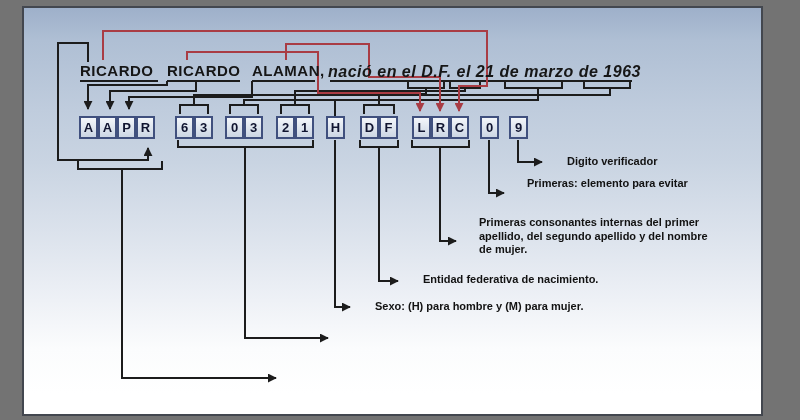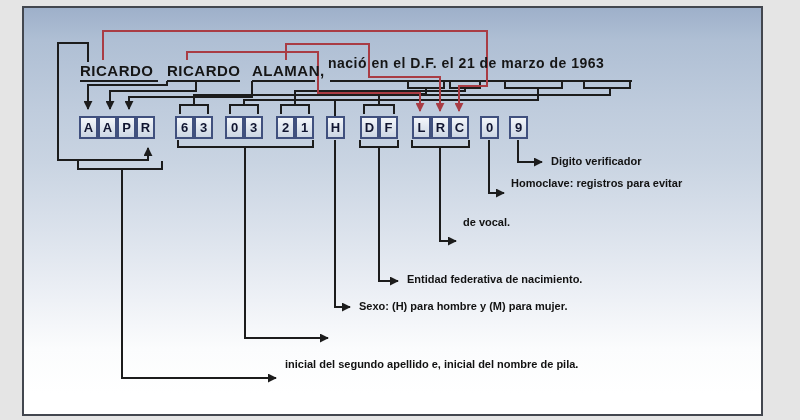--- a/index.html
+++ b/index.html
@@ -1,32 +1,32 @@
 <!DOCTYPE html>
 <html><head>
 <meta charset="utf-8">
 <style>
   html,body{margin:0;padding:0;background:#ffffff;}
-  .canvas{position:relative;width:800px;height:420px;background:#e5e5e5;overflow:hidden;
+  .canvas{position:relative;width:800px;height:420px;background:#737373;overflow:hidden;
           font-family:"Liberation Sans",sans-serif;}
   .frame{position:absolute;left:22px;top:6px;width:741px;height:410px;box-sizing:border-box;
          border:2px solid #43474f;
          background:linear-gradient(180deg,#9eb0ca 0%,#afbfd4 8%,#bfcCdd 25%,
                     #c9d4e2 38%,#dbe2ec 55%,#eef1f6 72%,#fbfcfd 84%,#ffffff 95%);}
   svg.wires{position:absolute;left:0;top:0;width:800px;height:420px;}
   .nm{position:absolute;top:62px;font-size:15px;font-weight:bold;color:#161616;
       letter-spacing:.5px;white-space:nowrap;}
-  .nm-it{position:absolute;top:55px;font-size:14px;font-weight:bold;
+  .nm-it{position:absolute;top:63px;font-size:16px;font-weight:bold;font-style:italic;
       color:#161616;letter-spacing:.5px;white-space:nowrap;}
   .bx{position:absolute;top:116px;width:19px;height:23px;box-sizing:border-box;
       border:2px solid #40507e;background:linear-gradient(180deg,#f3f6fa,#ccd6e4);
       display:flex;align-items:center;justify-content:center;
       font-size:13px;font-weight:bold;color:#101430;}
   .an{position:absolute;font-size:11px;font-weight:bold;color:#121212;
-      line-height:13.5px;white-space:nowrap;}
+      line-height:13.5px;white-space:nowrap;margin-left:16px;}
 </style>
 </head>
 <body>
 
 <div class="canvas">
 
   <div class="frame"></div>
 
   <svg class="wires" viewBox="0 0 800 420">
     <defs>
@@ -98,29 +98,30 @@
   <div class="bx" style="left:379px">F</div>
   <div class="bx" style="left:412px">L</div>
   <div class="bx" style="left:431px">R</div>
   <div class="bx" style="left:450px">C</div>
   <div class="bx" style="left:480px">0</div>
   <div class="bx" style="left:509px">9</div>
 
   <div class="an" style="left:551px;top:155px">Digito verificador</div>
 
   <div class="an" style="left:511px;top:177px">
-    <div>Homoclave: registros para evitar</div>
+    <div>Primeras: elemento para evitar</div>
   </div>
 
   <div class="an" style="left:463px;top:216px">
-    <div>de vocal.</div>
+    <div>Primeras consonantes internas del primer</div>
+    <div>apellido, del segundo apellido y del nombre</div>
+    <div>de mujer.</div>
   </div>
 
   <div class="an" style="left:359px;top:300px">Sexo: (H) para hombre y (M) para mujer.</div>
 
   <div class="an" style="left:407px;top:273px">Entidad federativa de nacimiento.</div>
 
 
   <div class="an" style="left:285px;top:357px;line-height:14px">
-    <div>inicial del segundo apellido e, inicial del nombre de pila.</div>
   </div>
 
 </div>
 
 </body></html>

